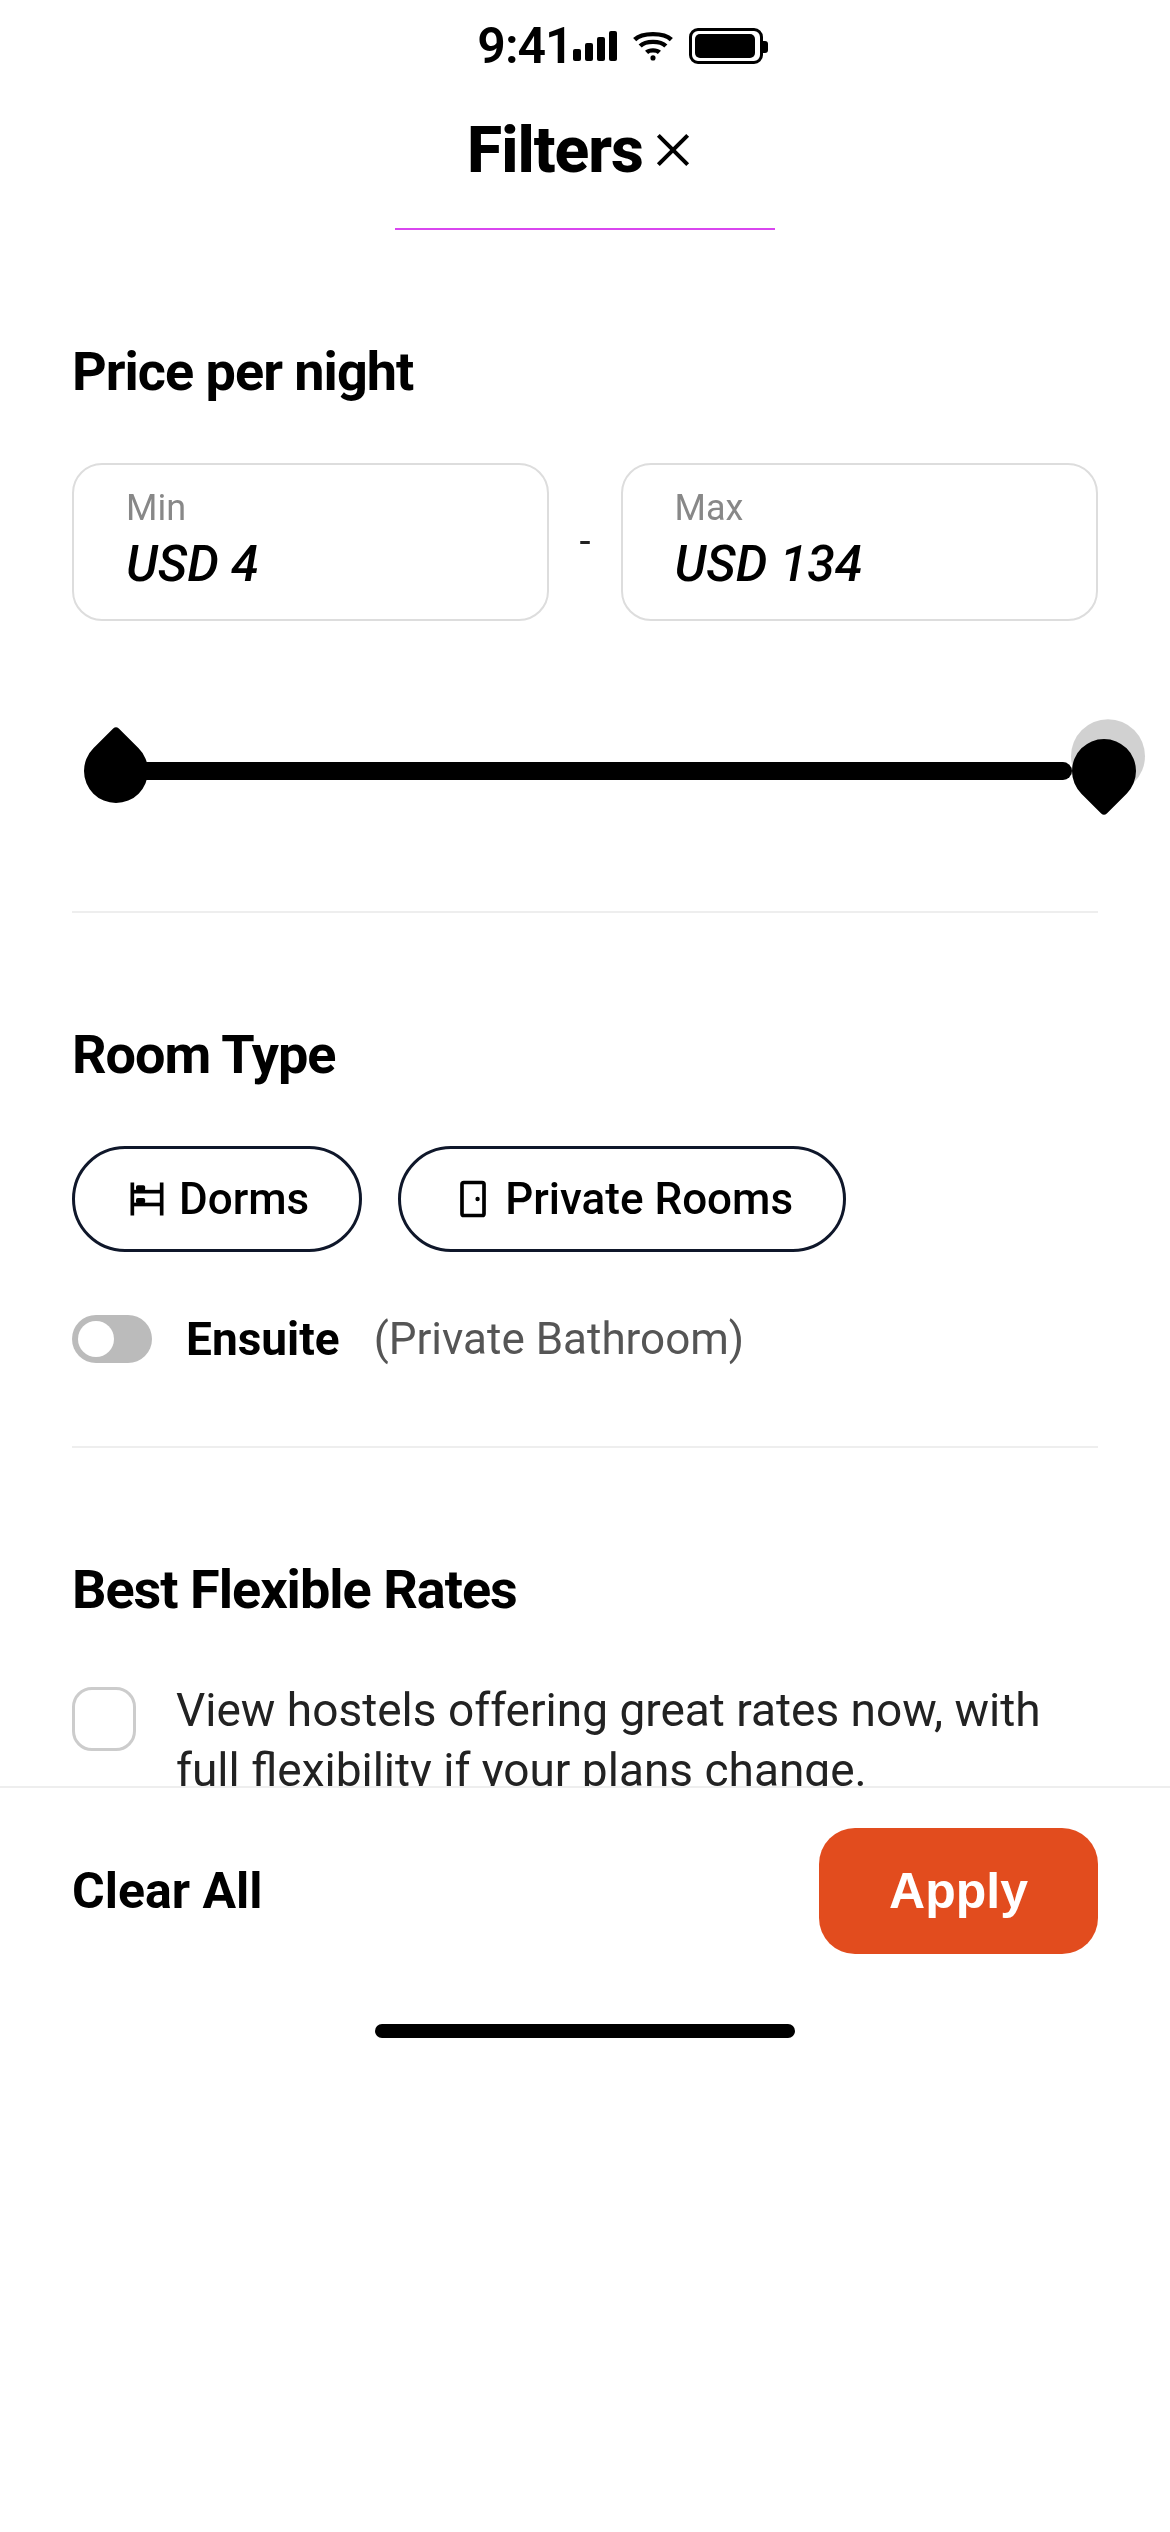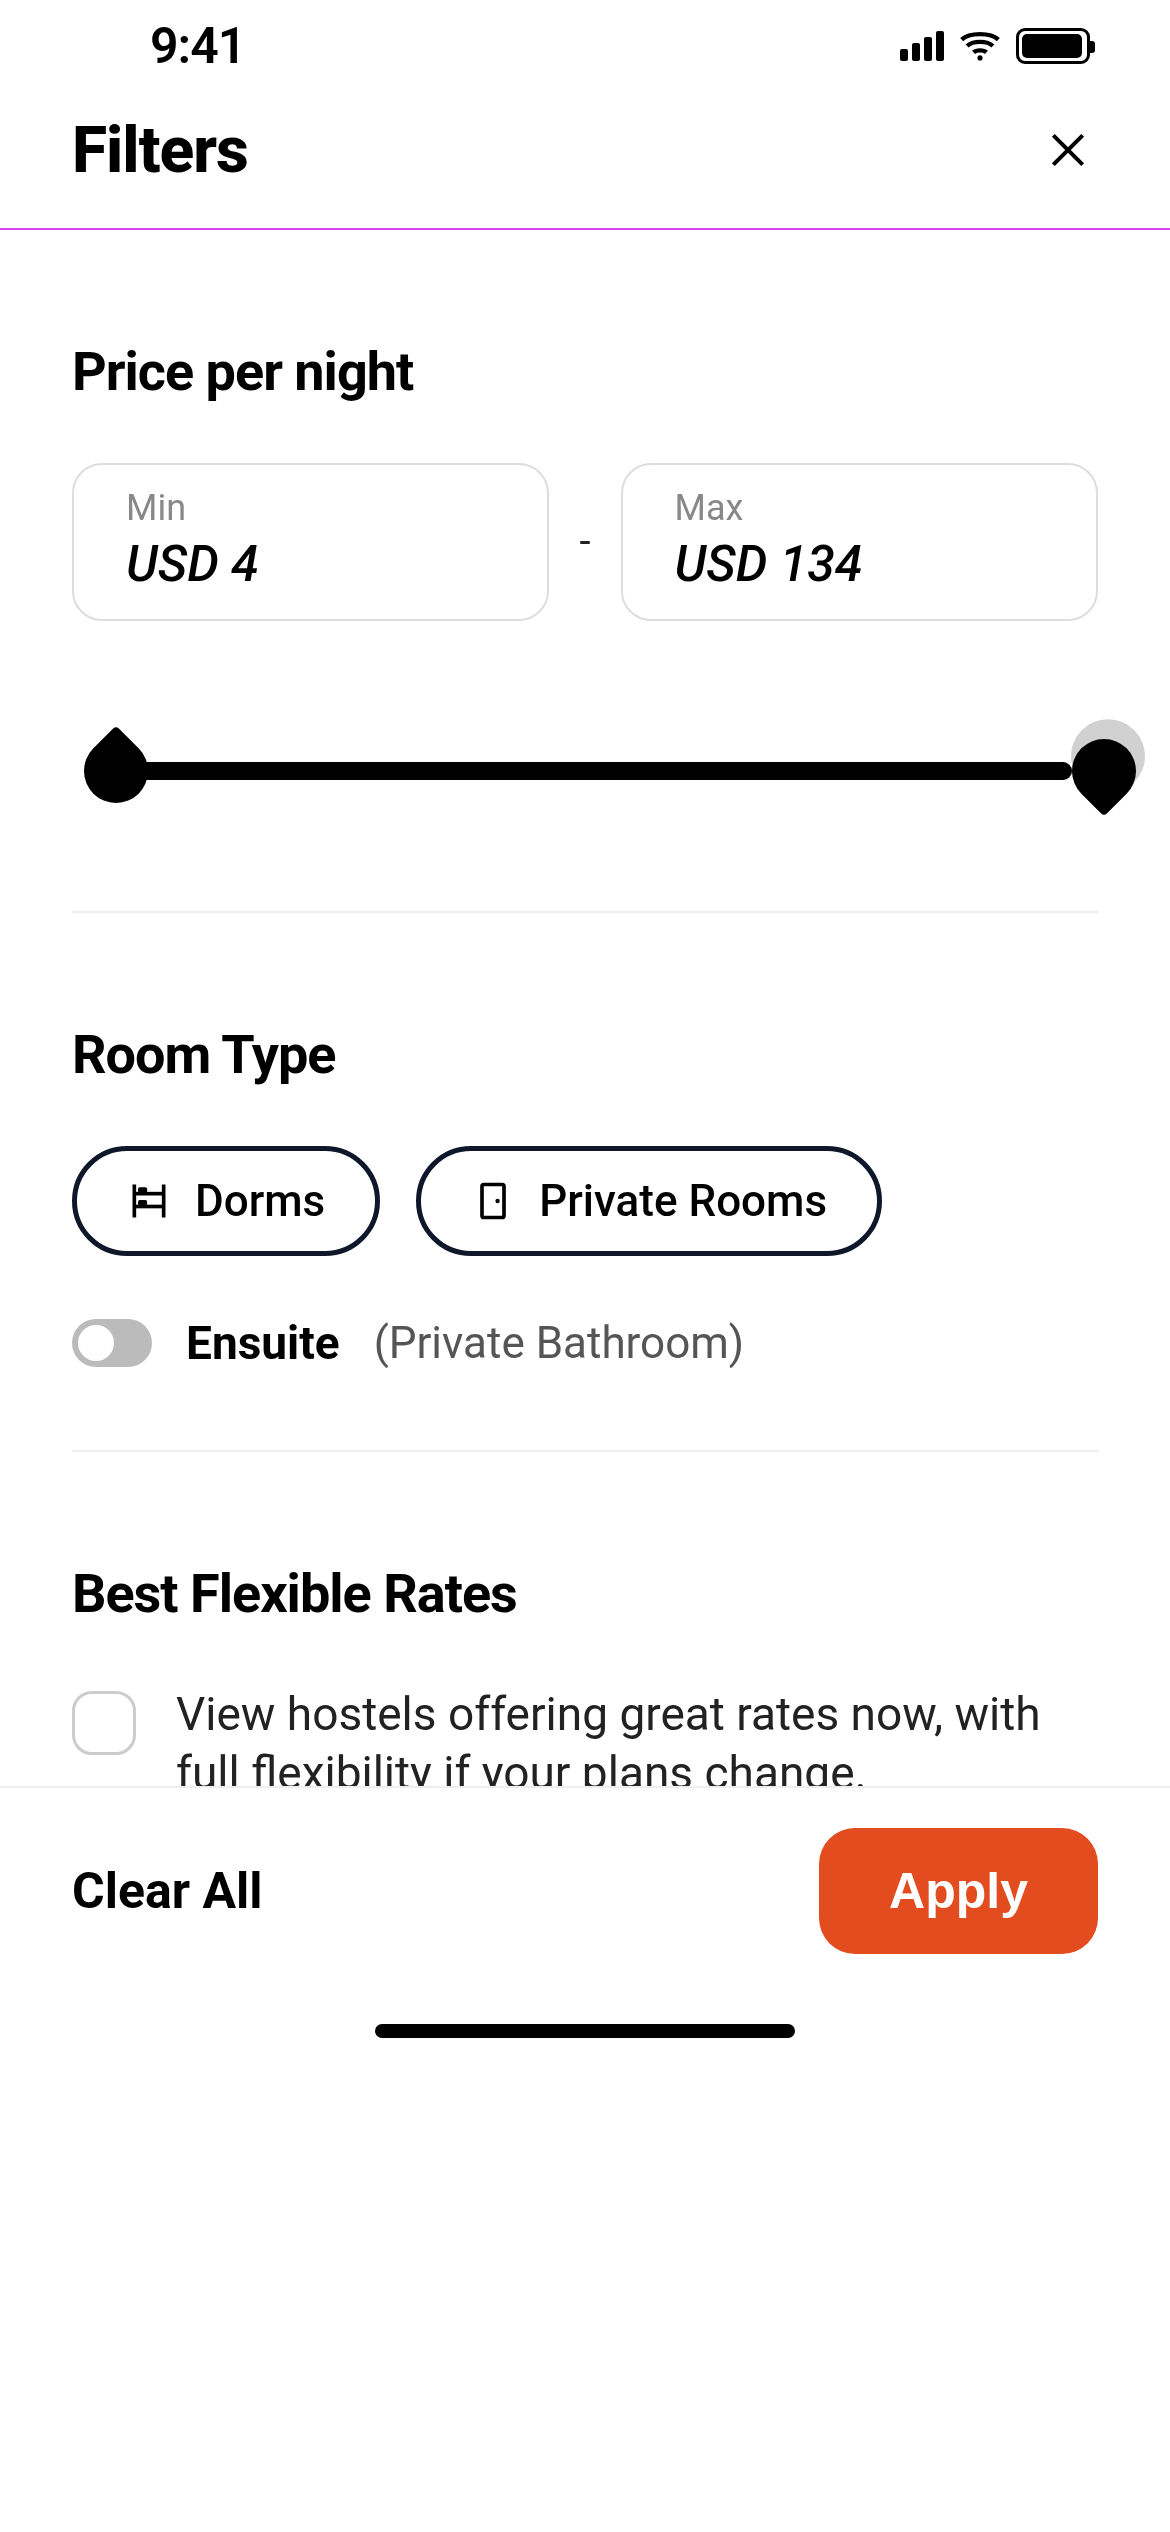--- a/index.html
+++ b/index.html
@@ -1,17 +1,17 @@
 <!DOCTYPE html>
 <html><head>
 <meta charset="utf-8">
 <style>
   * { box-sizing: border-box; margin: 0; padding: 0; }
   html, body { width: 1170px; height: 2532px; font-family: -apple-system, BlinkMacSystemFont, "Segoe UI", Roboto, Helvetica, Arial, sans-serif; background: #fff; color: #000; }
-  .screen { width: 1170px; height: 2064px; position: relative; display: flex; flex-direction: column; }
+  .screen { width: 1170px; height: 2064px; position: relative; display: flex; flex-direction: column; align-items: center; }
 
   
   .status-bar { height: 100px; display: flex; align-items: center; justify-content: space-between; padding: 0 70px 0 70px; }
   .status-time { font-size: 50px; font-weight: 600; letter-spacing: -1px; padding-left: 80px; }
   .status-icons { display: flex; align-items: center; gap: 14px; padding-right: 10px;}
   .signal { display: flex; align-items: flex-end; gap: 4px; }
   .signal span { width: 8px; background: #000; border-radius: 2px; display: inline-block; }
   .signal span:nth-child(1){height:12px;}
   .signal span:nth-child(2){height:18px;}
   .signal span:nth-child(3){height:24px;}
@@ -45,21 +45,21 @@
   .slider-wrap { position: relative; height: 120px; margin-top: 90px; }
   .slider-track-bg { position:absolute; left:30px; right:0; top:50%; transform:translateY(-50%); height: 8px; background:#ddd; border-radius:4px; }
   .slider-track-fg { position:absolute; left:30px; right:26px; top:50%; transform:translateY(-50%); height: 18px; background:#000; border-radius:9px; }
   .slider-thumb { position:absolute; top:50%; width:64px; height:64px; background:#000; border-radius:50% 50% 50% 4px; transform: translate(-50%,-50%) rotate(-45deg); }
   .slider-thumb.left { left:44px; transform: translate(-50%,-50%) rotate(135deg); }
   .slider-thumb.right { right:-6px; transform: translate(50%,-50%) rotate(-45deg); }
   .slider-thumb-shadow { position:absolute; top:50%; right:-10px; width:74px; height:74px; background:rgba(0,0,0,0.18); border-radius:50%; transform: translate(50%,-70%); }
 
   
   .chips { display:flex; flex-wrap:wrap; gap: 36px; }
-  .chip { display:inline-flex; align-items:center; gap:24px; padding: 24px 50px; border: 5px solid #0f172a; border-radius: 999px; font-size: 44px; font-weight:500; cursor:pointer; }
+  .chip { display:inline-flex; align-items:center; gap:10px; padding: 24px 50px; border: 3px solid #0f172a; border-radius: 999px; font-size: 44px; font-weight:500; cursor:pointer; }
   .chip .chip-icon { width:44px; height:44px; display:flex; align-items:center; justify-content:center; }
 
   
   .toggle-row { display:flex; align-items:center; gap: 34px; margin-top: 60px; }
   .toggle { width: 80px; height: 48px; background:#bbb; border-radius: 999px; position:relative; cursor:pointer; }
   .toggle-knob { position:absolute; left:6px; top:6px; width:36px; height:36px; background:#fff; border-radius:50%; }
   .ensuite-label { font-size: 46px; font-weight: 700; }
   .ensuite-sub { font-size: 44px; color:#555; }
 
   

